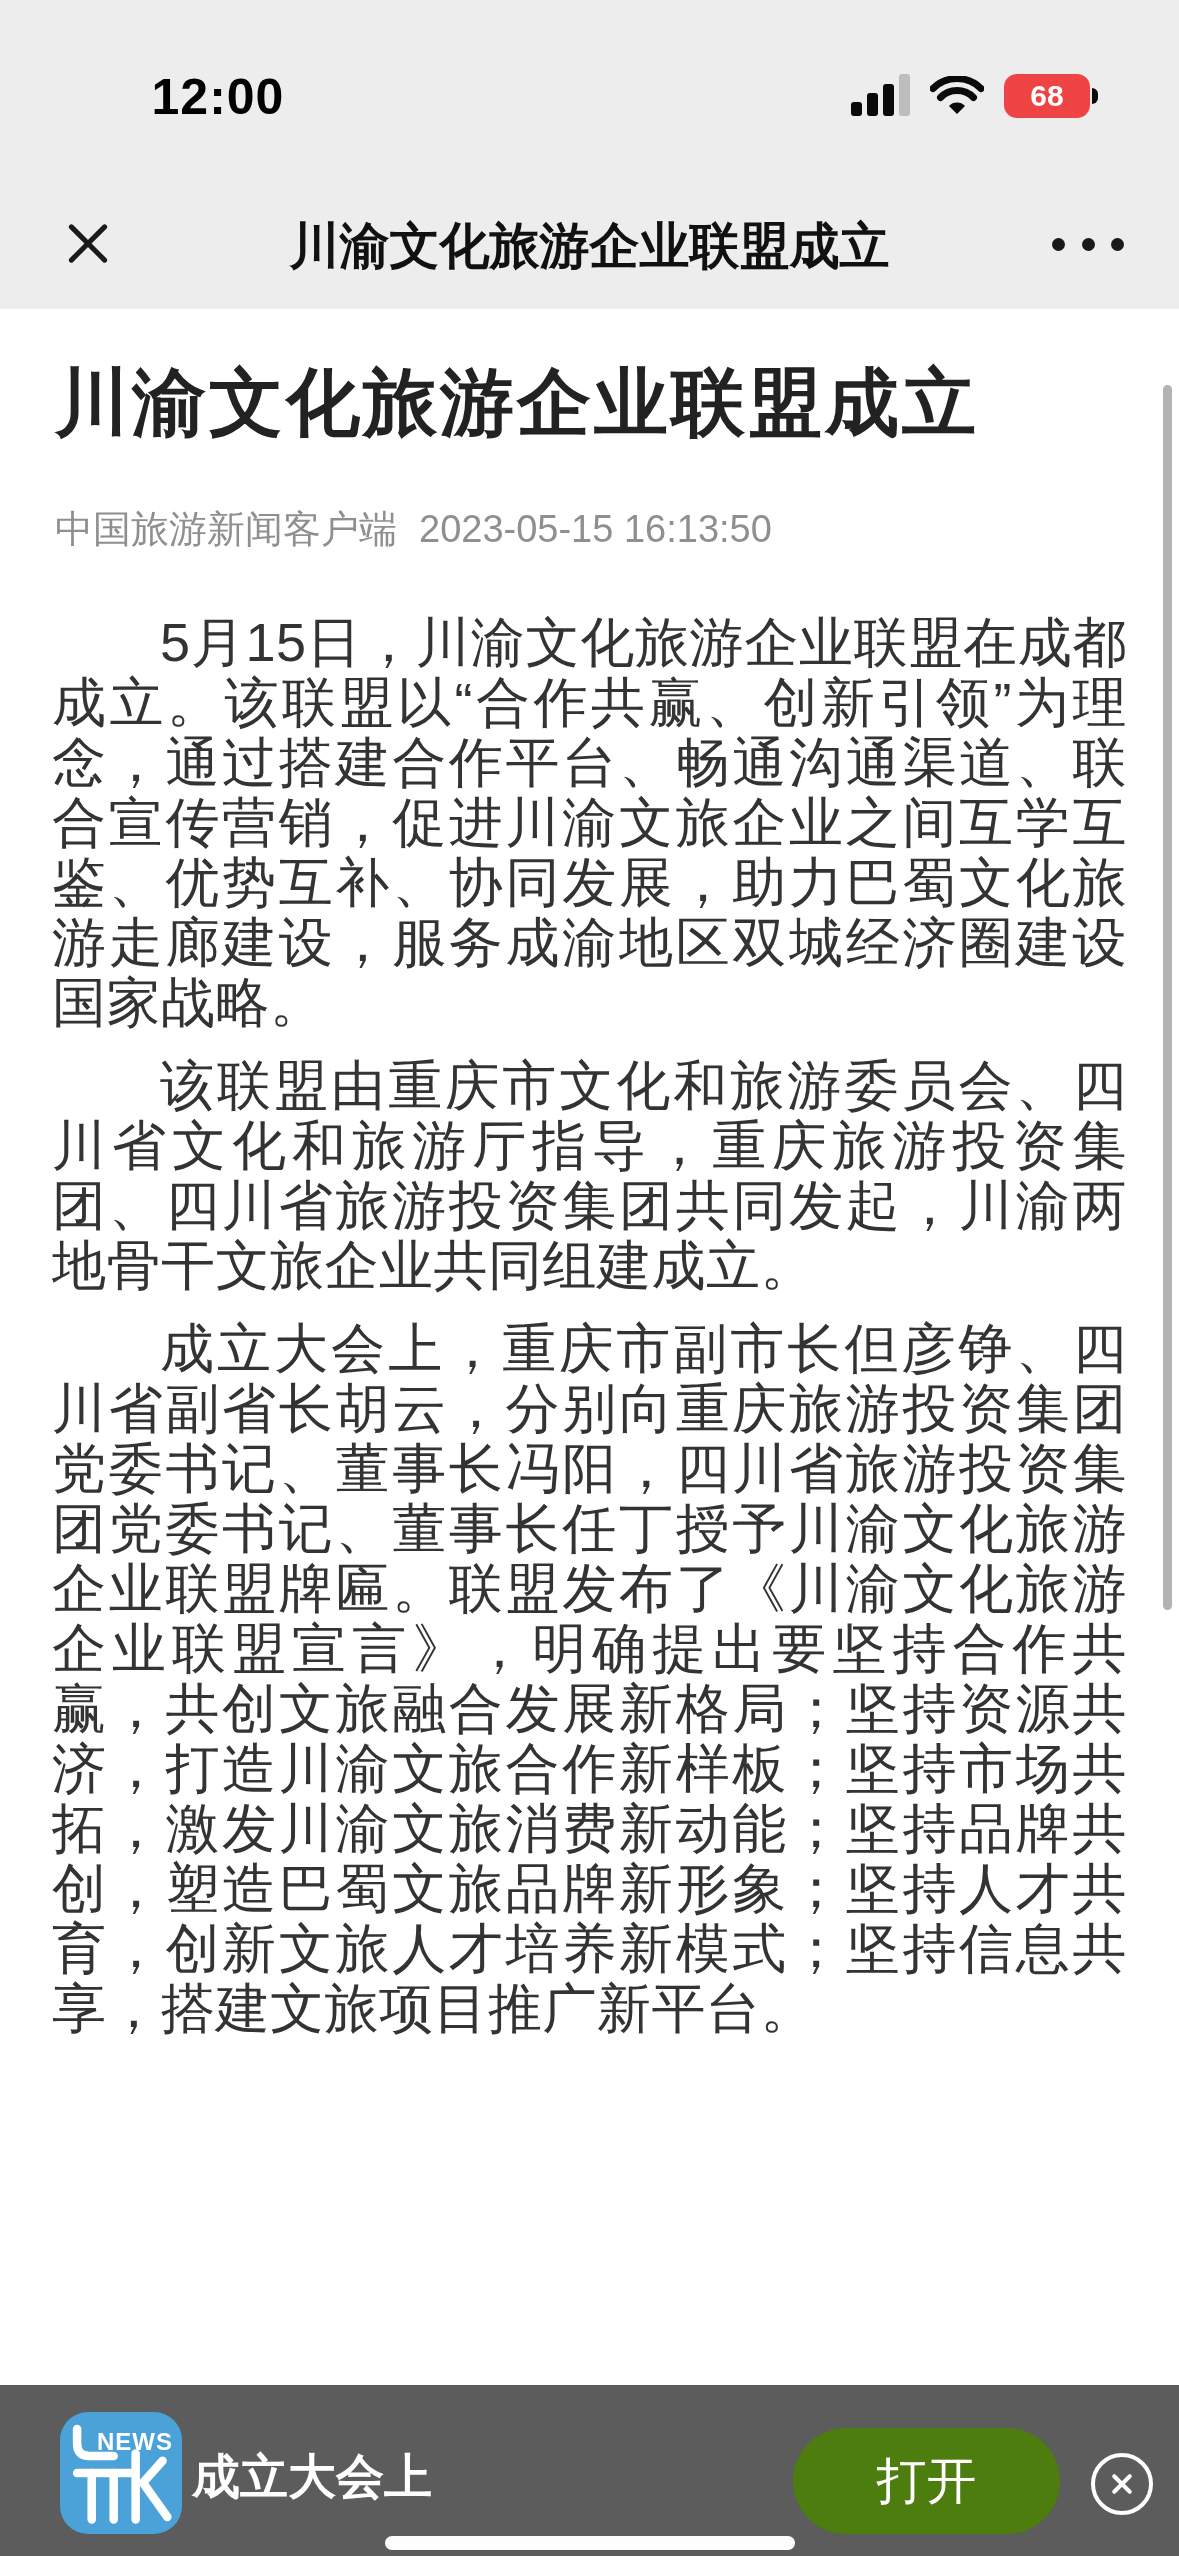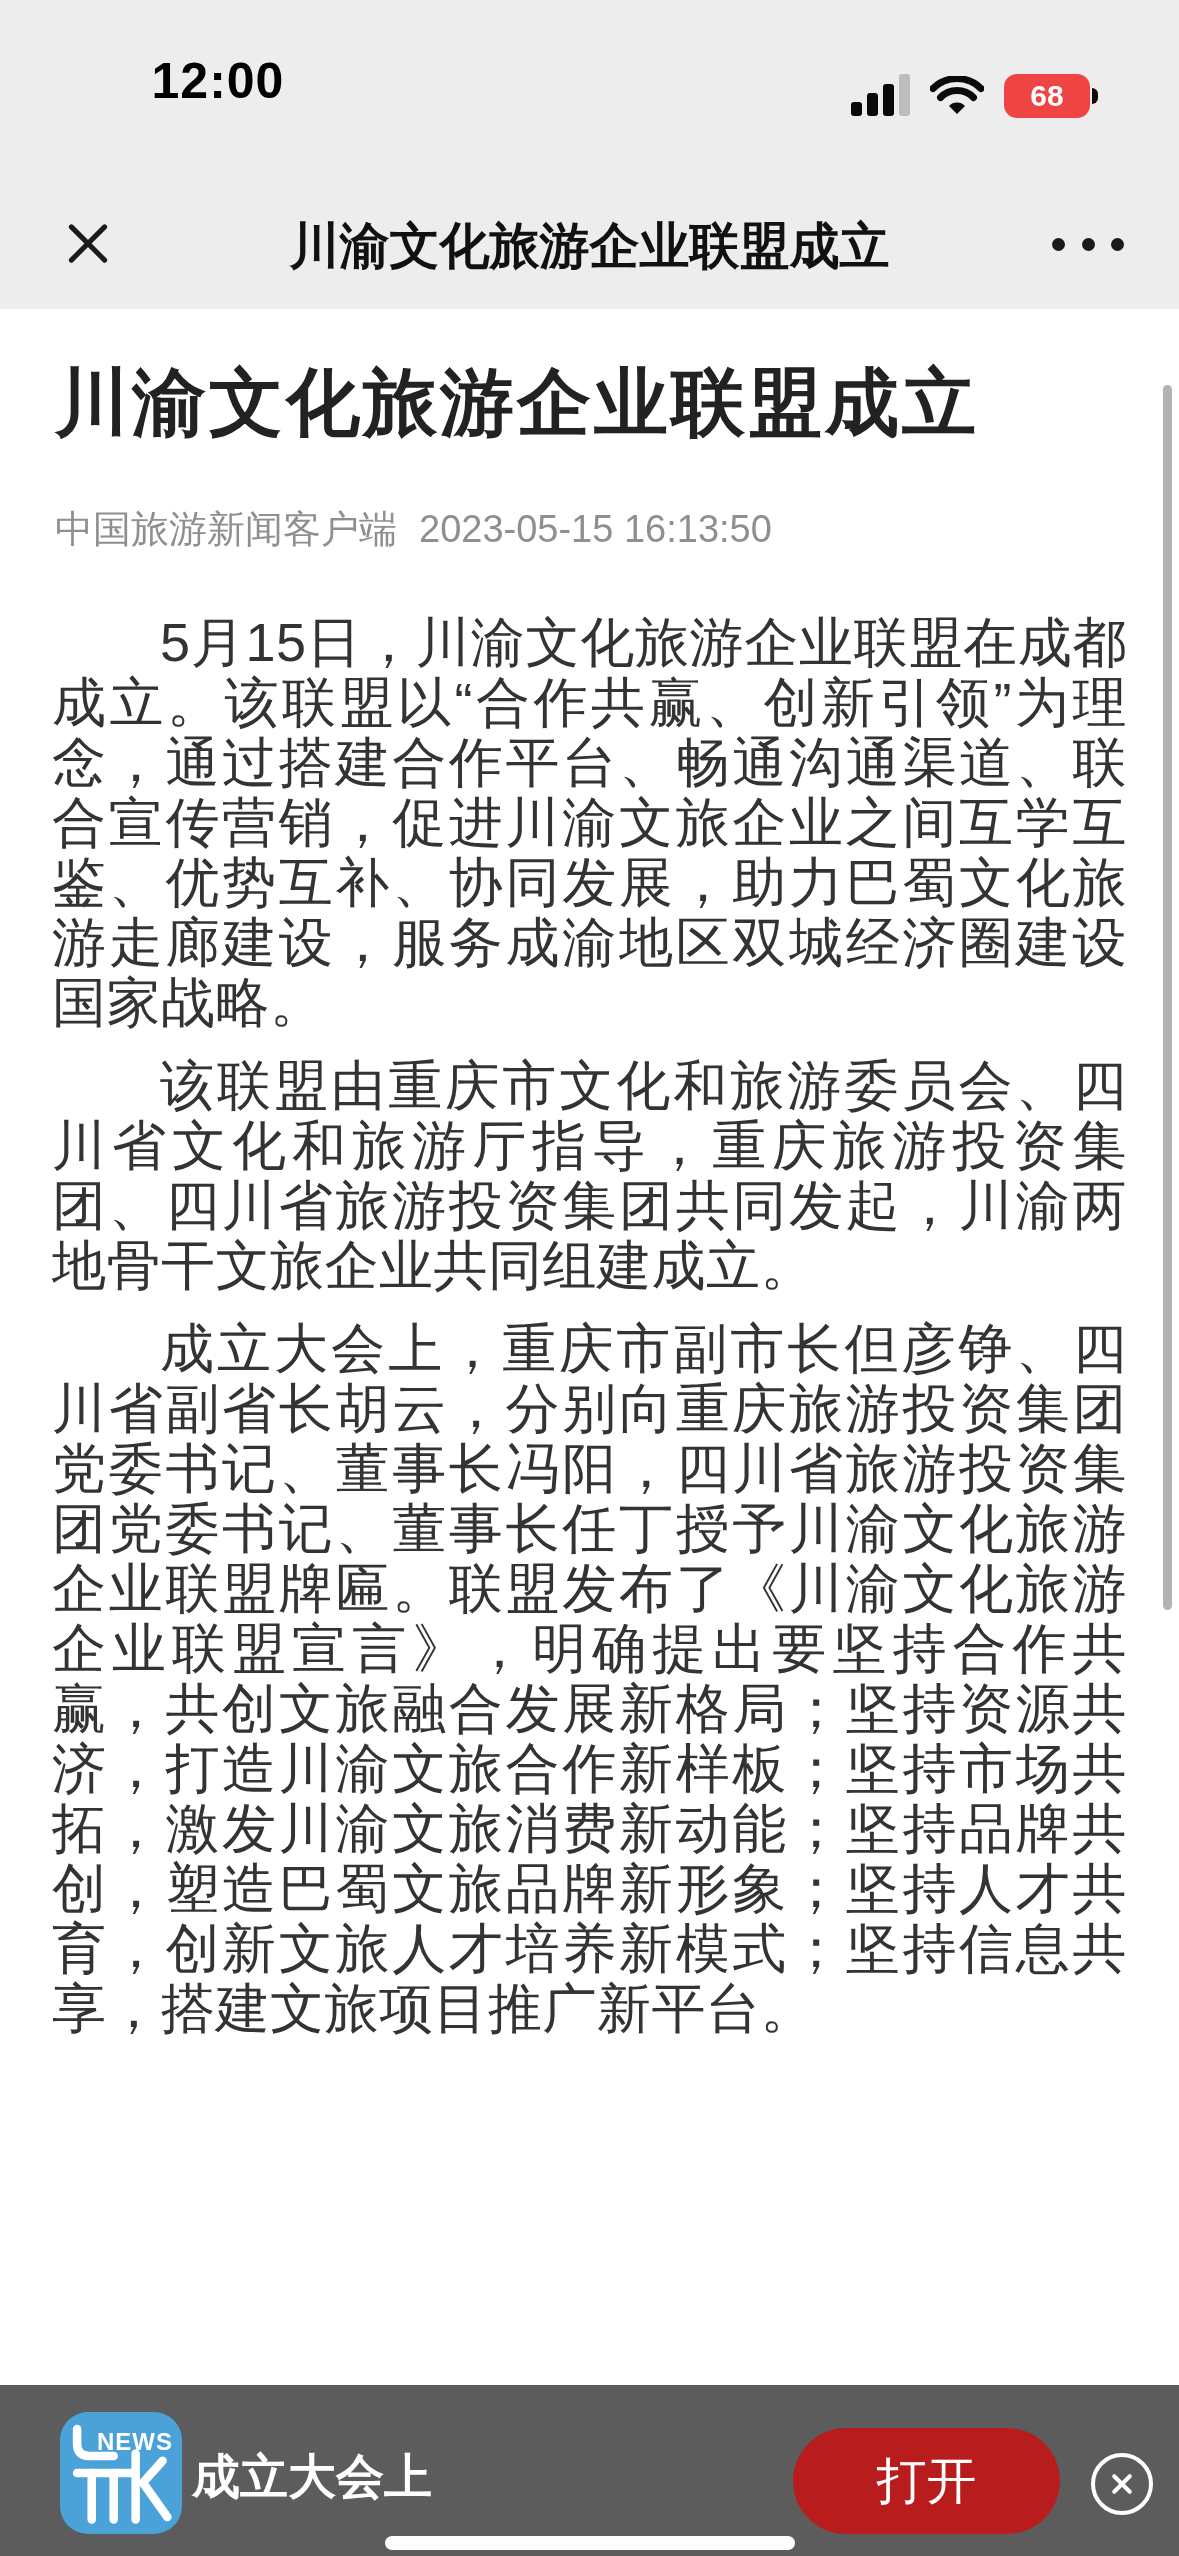--- a/index.html
+++ b/index.html
@@ -5,21 +5,21 @@
   html,body{margin:0;padding:0;background:#000;}
   .phone{
     position:relative;width:1179px;height:2556px;margin:0 auto;
     background:#ffffff;overflow:hidden;
     font-family:"Liberation Sans","DejaVu Sans",sans-serif;
   }
   
   .chrome{position:absolute;top:0;left:0;right:0;height:309px;background:#ededed;}
   .status-bar{position:absolute;top:40px;left:0;right:0;height:80px;}
   .time{
-    position:absolute;left:128px;top:12px;width:180px;text-align:center;
+    position:absolute;left:128px;top:28px;width:180px;text-align:center;
     font-size:50px;font-weight:700;color:#000;letter-spacing:1px;
   }
   .status-icons{position:absolute;right:89px;top:22px;height:56px;display:flex;align-items:flex-end;gap:20px;}
   .signal{display:flex;align-items:flex-end;gap:5px;height:42px;padding-bottom:2px;}
   .signal i{display:block;width:11px;border-radius:3px;background:#0a0a0a;}
   .signal i:nth-child(1){height:14px;}
   .signal i:nth-child(2){height:23px;}
   .signal i:nth-child(3){height:32px;}
   .signal i:nth-child(4){height:42px;background:#bdbdbd;}
   .wifi{width:54px;height:42px;}
@@ -80,21 +80,21 @@
   .app-icon .news{
     position:absolute;right:9px;top:16px;font-size:24px;font-weight:700;
     color:#fff;letter-spacing:1px;
   }
   .app-name{
     position:absolute;left:192px;top:60px;font-size:48px;font-weight:700;color:#fff;
     white-space:nowrap;
   }
   .open-btn{
     position:absolute;left:793px;top:43px;width:267px;height:106px;
-    background:#b91c1c;border:none;border-radius:53px;cursor:pointer;
+    background:#4d7c0f;border:none;border-radius:53px;cursor:pointer;
     color:#fff;font-size:50px;font-weight:500;
     font-family:"Liberation Sans","DejaVu Sans",sans-serif;
   }
   .banner-close{
     position:absolute;left:1091px;top:68px;width:62px;height:62px;
     background:none;border:4px solid #fff;border-radius:50%;cursor:pointer;padding:0;
   }
   .banner-close i{position:absolute;left:14px;top:25px;width:26px;height:4px;background:#fff;border-radius:2px;}
   .banner-close i:nth-child(1){transform:rotate(45deg);}
   .banner-close i:nth-child(2){transform:rotate(-45deg);}

